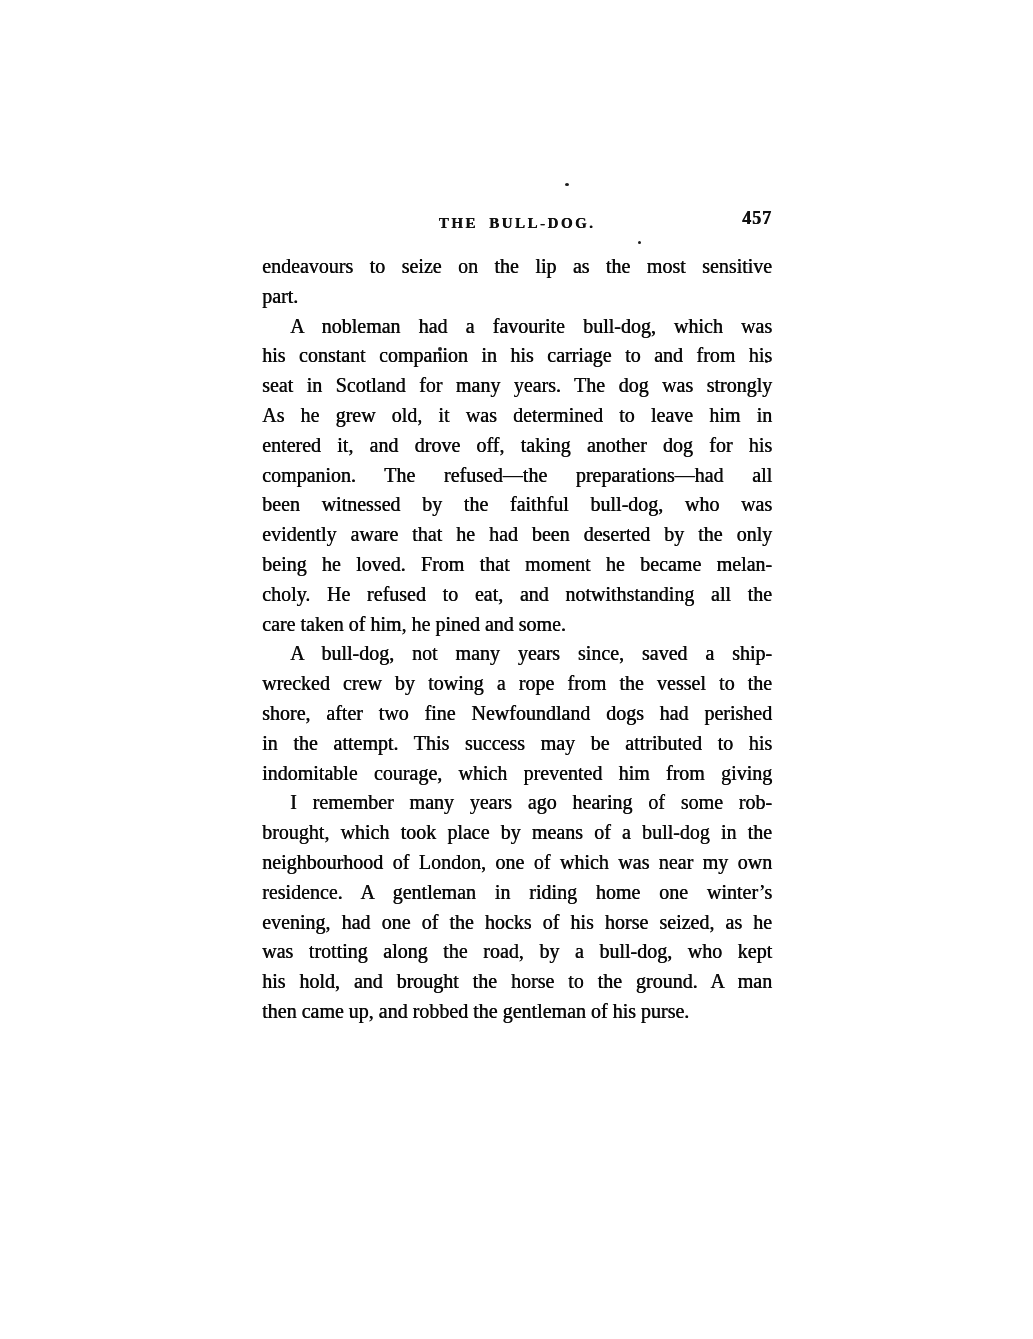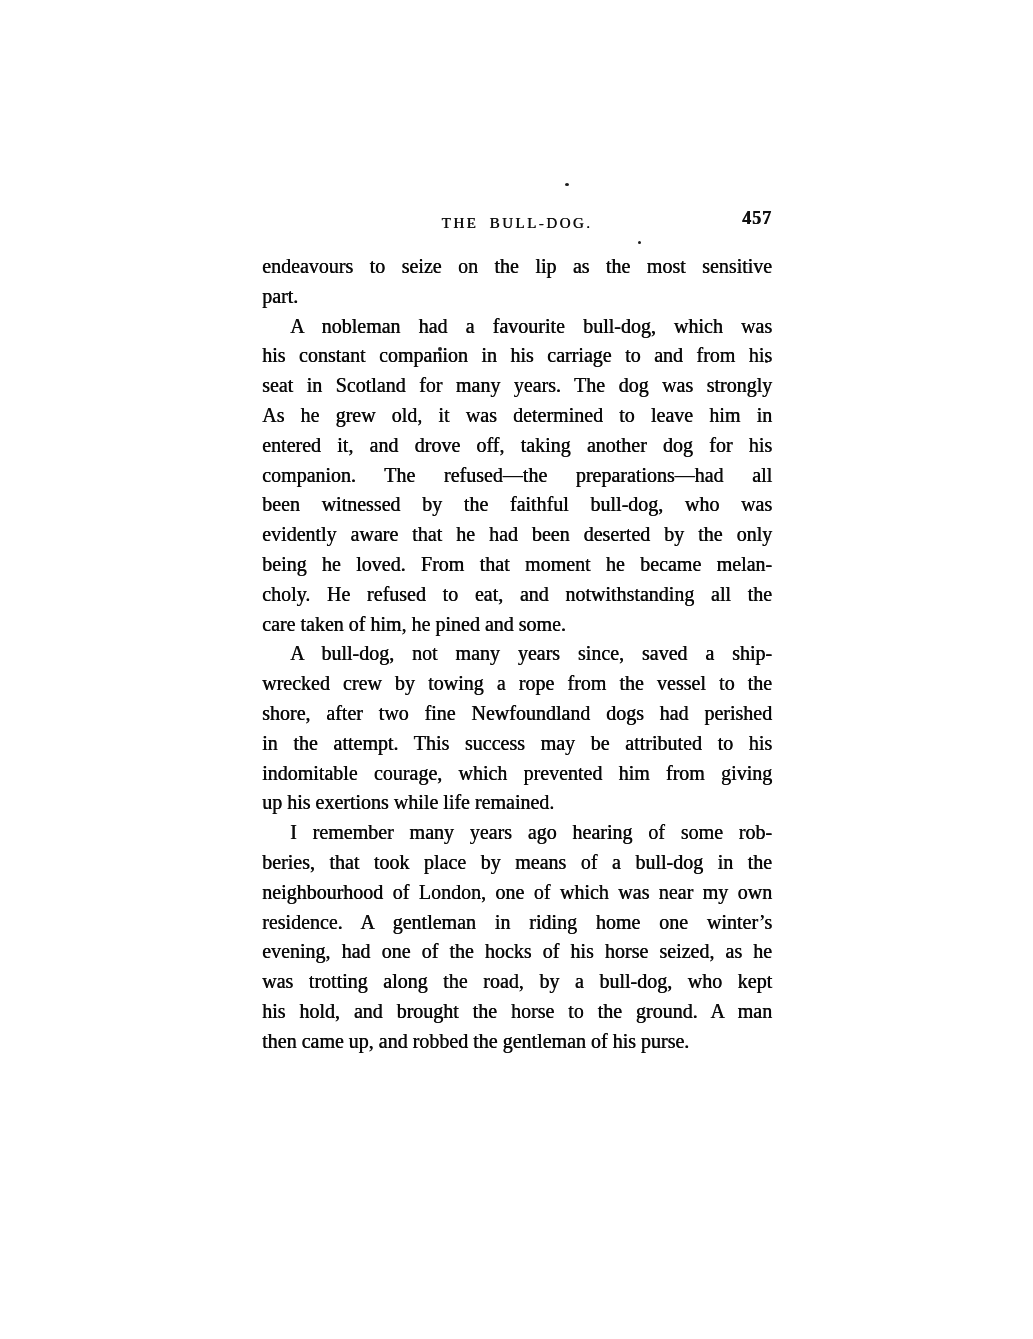--- a/index.html
+++ b/index.html
@@ -19,21 +19,21 @@
   .running-head {
     position: absolute;
     left: 262px;
     top: 210px;
     width: 510px;
     height: 24px;
   }
   .head-title {
     display: block;
     text-align: center;
-    font-weight: 400;
+    font-weight: 700;
     font-size: 15px;
     letter-spacing: 2.5px;
     word-spacing: 5px;
     padding-top: 5px;
     color: #101010;
     text-shadow: 0.4px 0 0 currentColor;
   }
   .page-num {
     position: absolute;
     right: 0;
@@ -109,25 +109,24 @@
       <div class="line">being he loved.  From that moment he became melan-</div>
       <div class="line">choly.  He refused to eat, and notwithstanding all the</div>
       <div class="line para-end">care taken of him, he pined and some.</div>
     </div>
     <div class="paragraph">
       <div class="line indented">A bull-dog, not many years since, saved a ship-</div>
       <div class="line">wrecked crew by towing a rope from the vessel to the</div>
       <div class="line">shore, after two fine Newfoundland dogs had perished</div>
       <div class="line">in the attempt.  This success may be attributed to his</div>
       <div class="line">indomitable courage, which prevented him from giving</div>
-      <div class="line para-end">up his exertions while life remained.</div>
     </div>
     <div class="paragraph">
       <div class="line indented">I remember many years ago hearing of some rob-</div>
-      <div class="line">beries, that took place by means of a bull-dog in the</div>
+      <div class="line">brought, which took place by means of a bull-dog in the</div>
       <div class="line">neighbourhood of London, one of which was near my own</div>
       <div class="line">residence.  A gentleman in riding home one winter’s</div>
       <div class="line">evening, had one of the hocks of his horse seized, as he</div>
       <div class="line">was trotting along the road, by a bull-dog, who kept</div>
       <div class="line">his hold, and brought the horse to the ground.  A man</div>
       <div class="line para-end">then came up, and robbed the gentleman of his purse.</div>
     </div>
   </main>
 
 </body></html>

